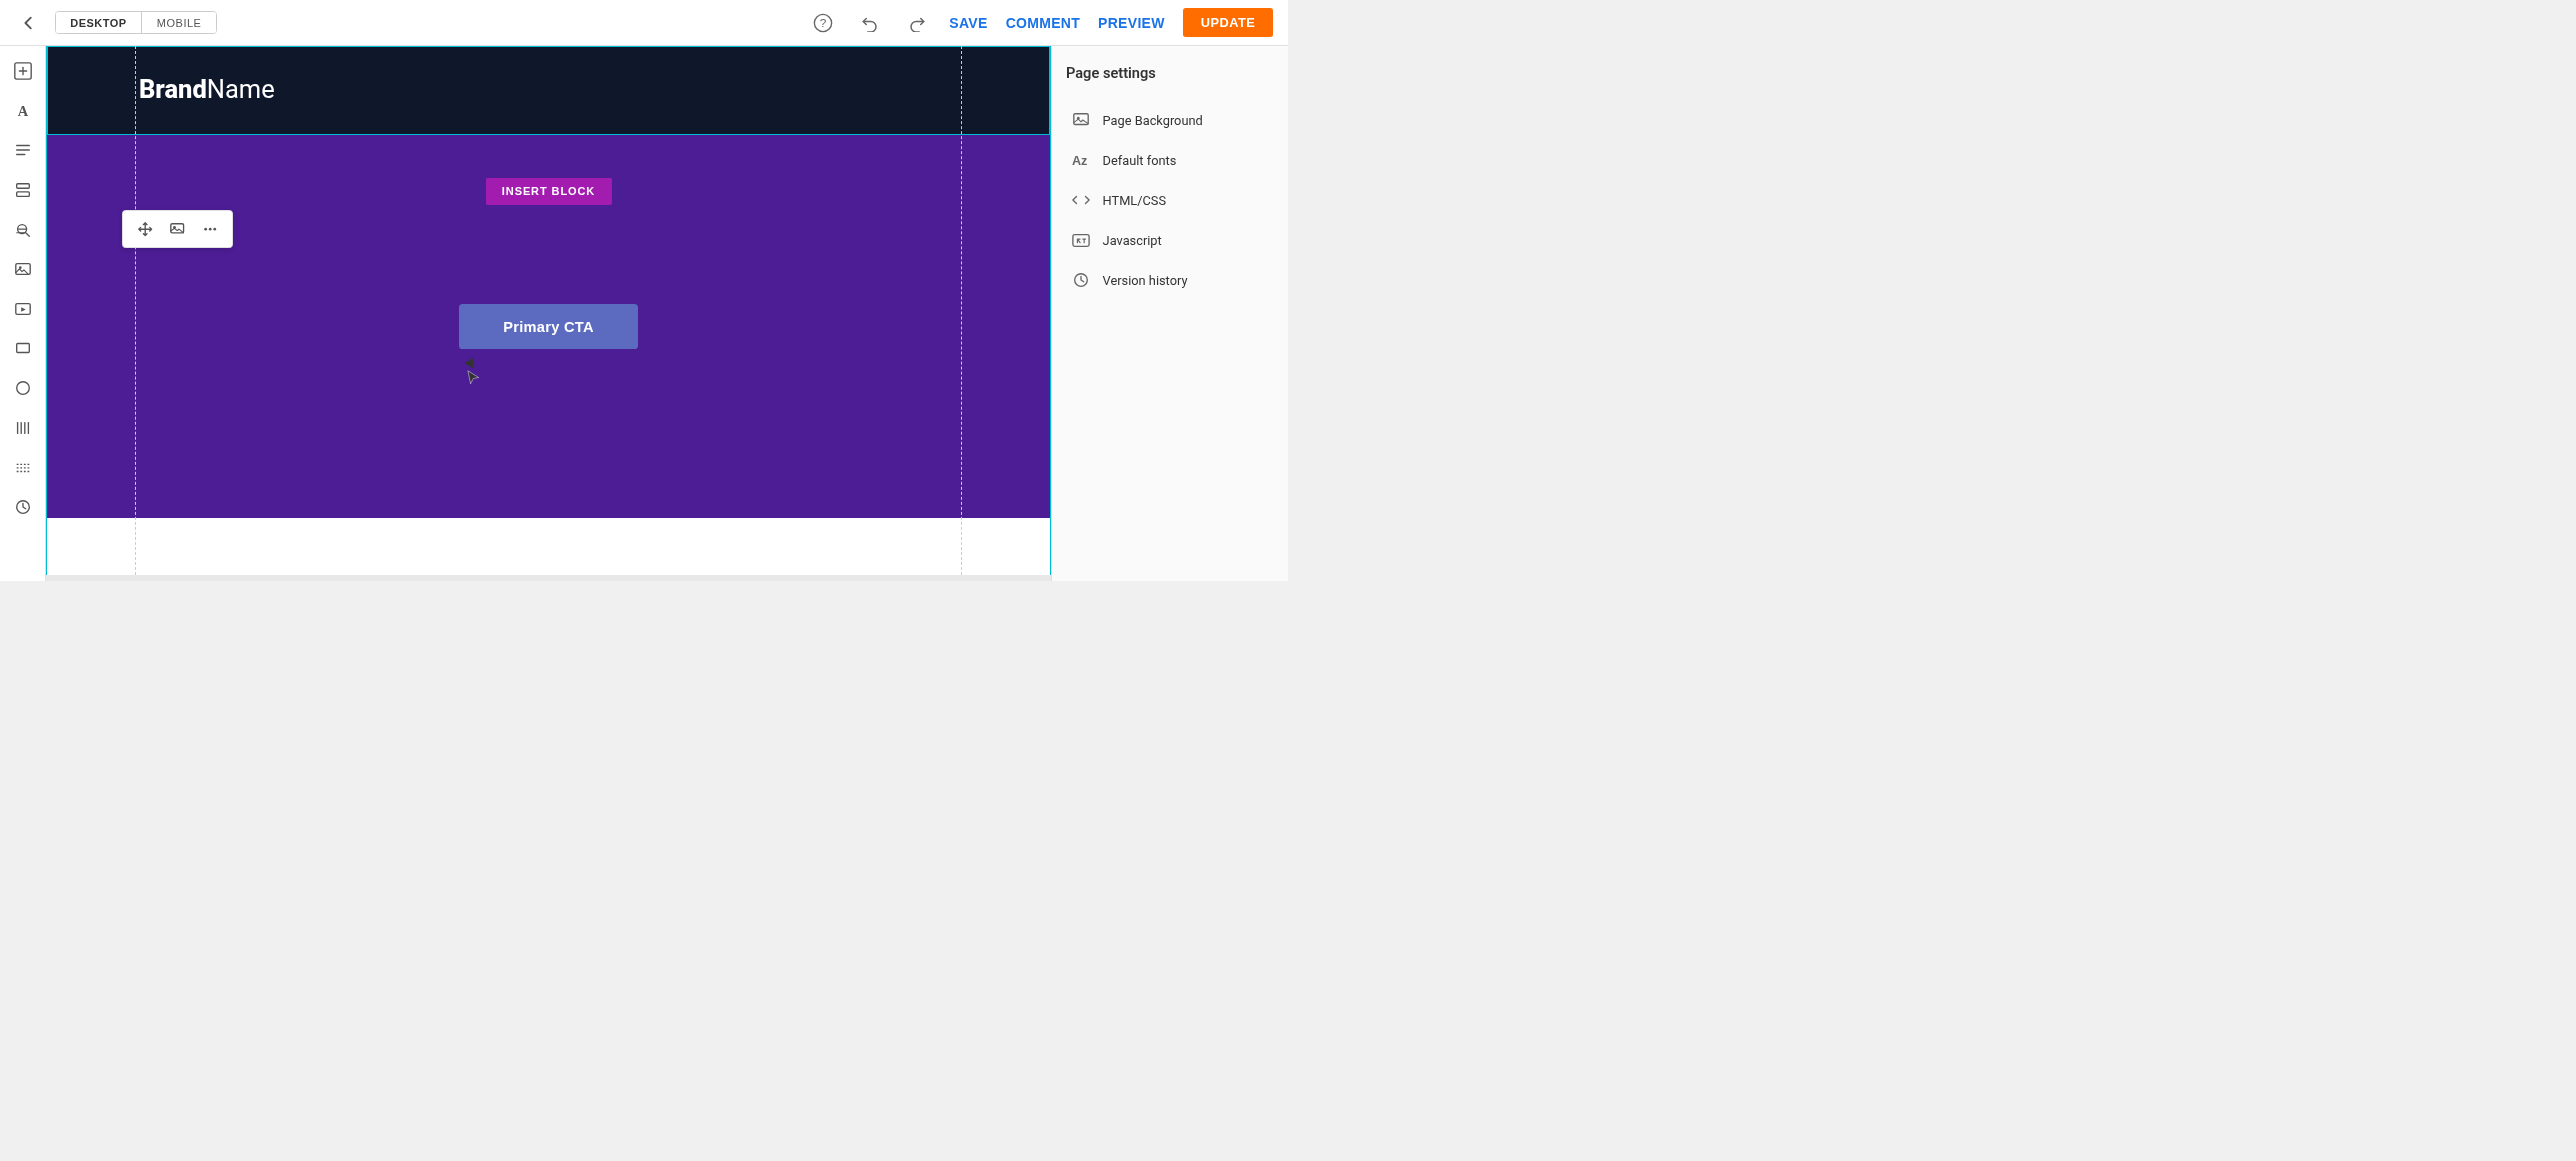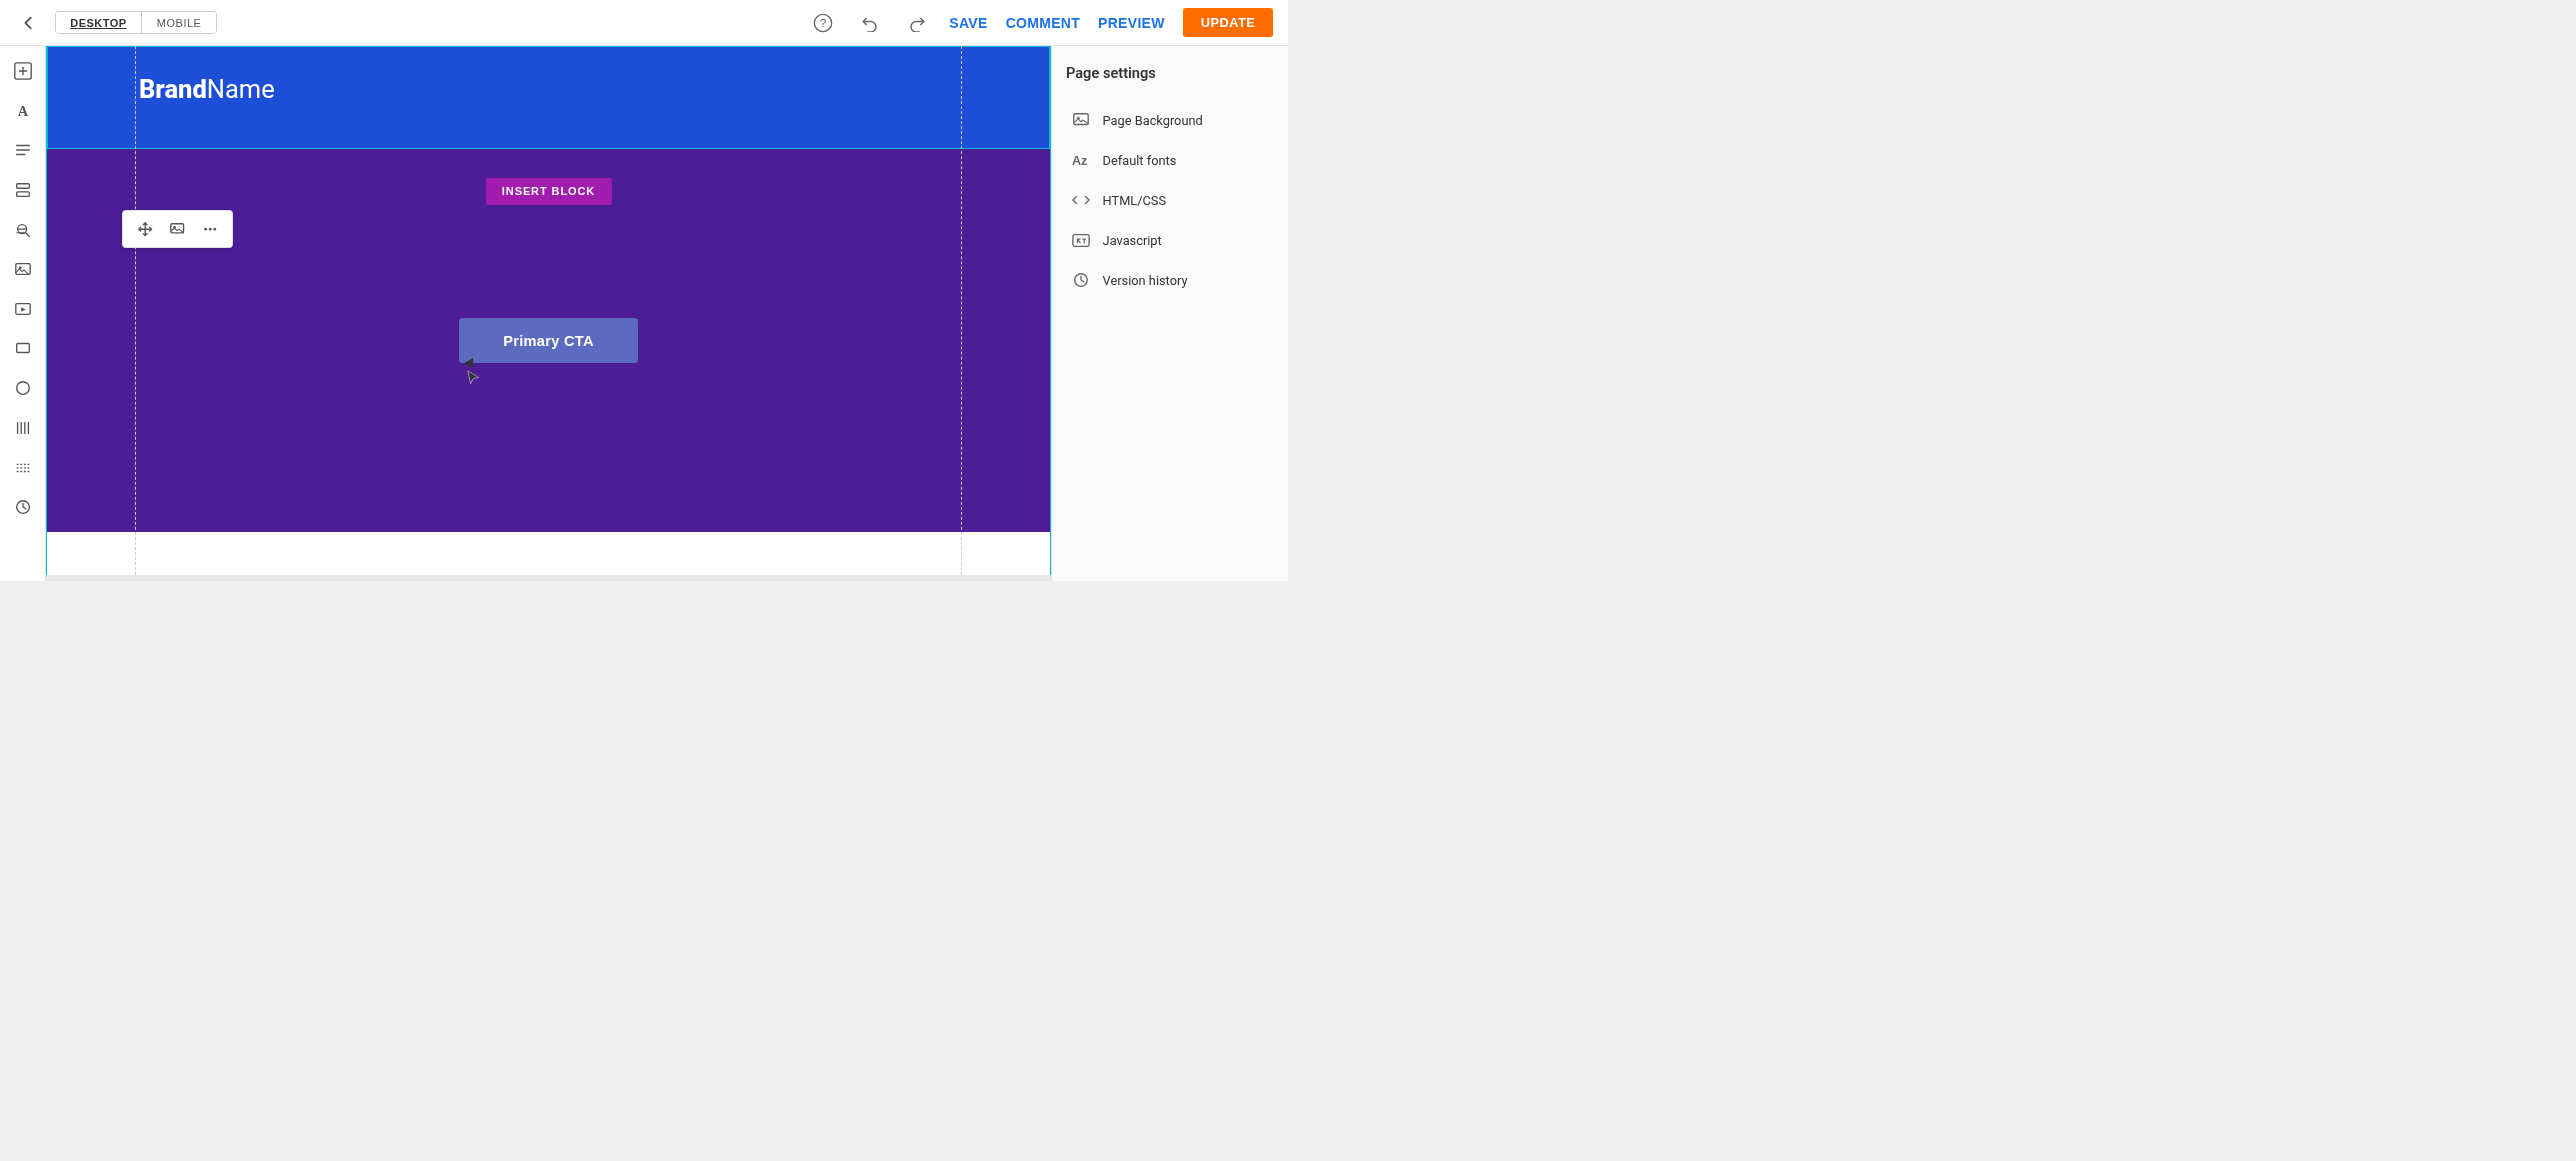--- a/index.html
+++ b/index.html
@@ -47,21 +47,20 @@
       color: #555;
       letter-spacing: 0.5px;
     }
     .view-toggle button.active {
       background: #fff;
       color: #333;
       font-weight: 700;
     }
     .view-toggle button:first-child {
       border-right: 0.9px solid #ccc;
-      text-decoration: underline;
     }
     .spacer { flex: 1; }
     .topbar-actions {
       display: flex;
       align-items: center;
       gap: 18px;
     }
     .icon-btn {
       width: 29px; height: 29px;
       display: flex; align-items: center; justify-content: center;
@@ -143,22 +142,22 @@
       width: calc(100% - 0px);
       min-height: 529px;
       background: #fff;
       position: relative;
       border-left: 1.8px solid #00bcd4;
       border-right: 1.8px solid #00bcd4;
     }
 
     
     .hero-block {
-      background: #1d4ed8;
-      padding: 27px 73px 44px 91px;
+      background: #0f172a;
+      padding: 27px 73px 30px 91px;
       position: relative;
       border: 1.8px solid #00bcd4;
     }
     .brand-name {
       color: #fff;
       font-size: 25.5px;
       font-weight: 400;
     }
     .brand-name strong { font-weight: 800; }
 

